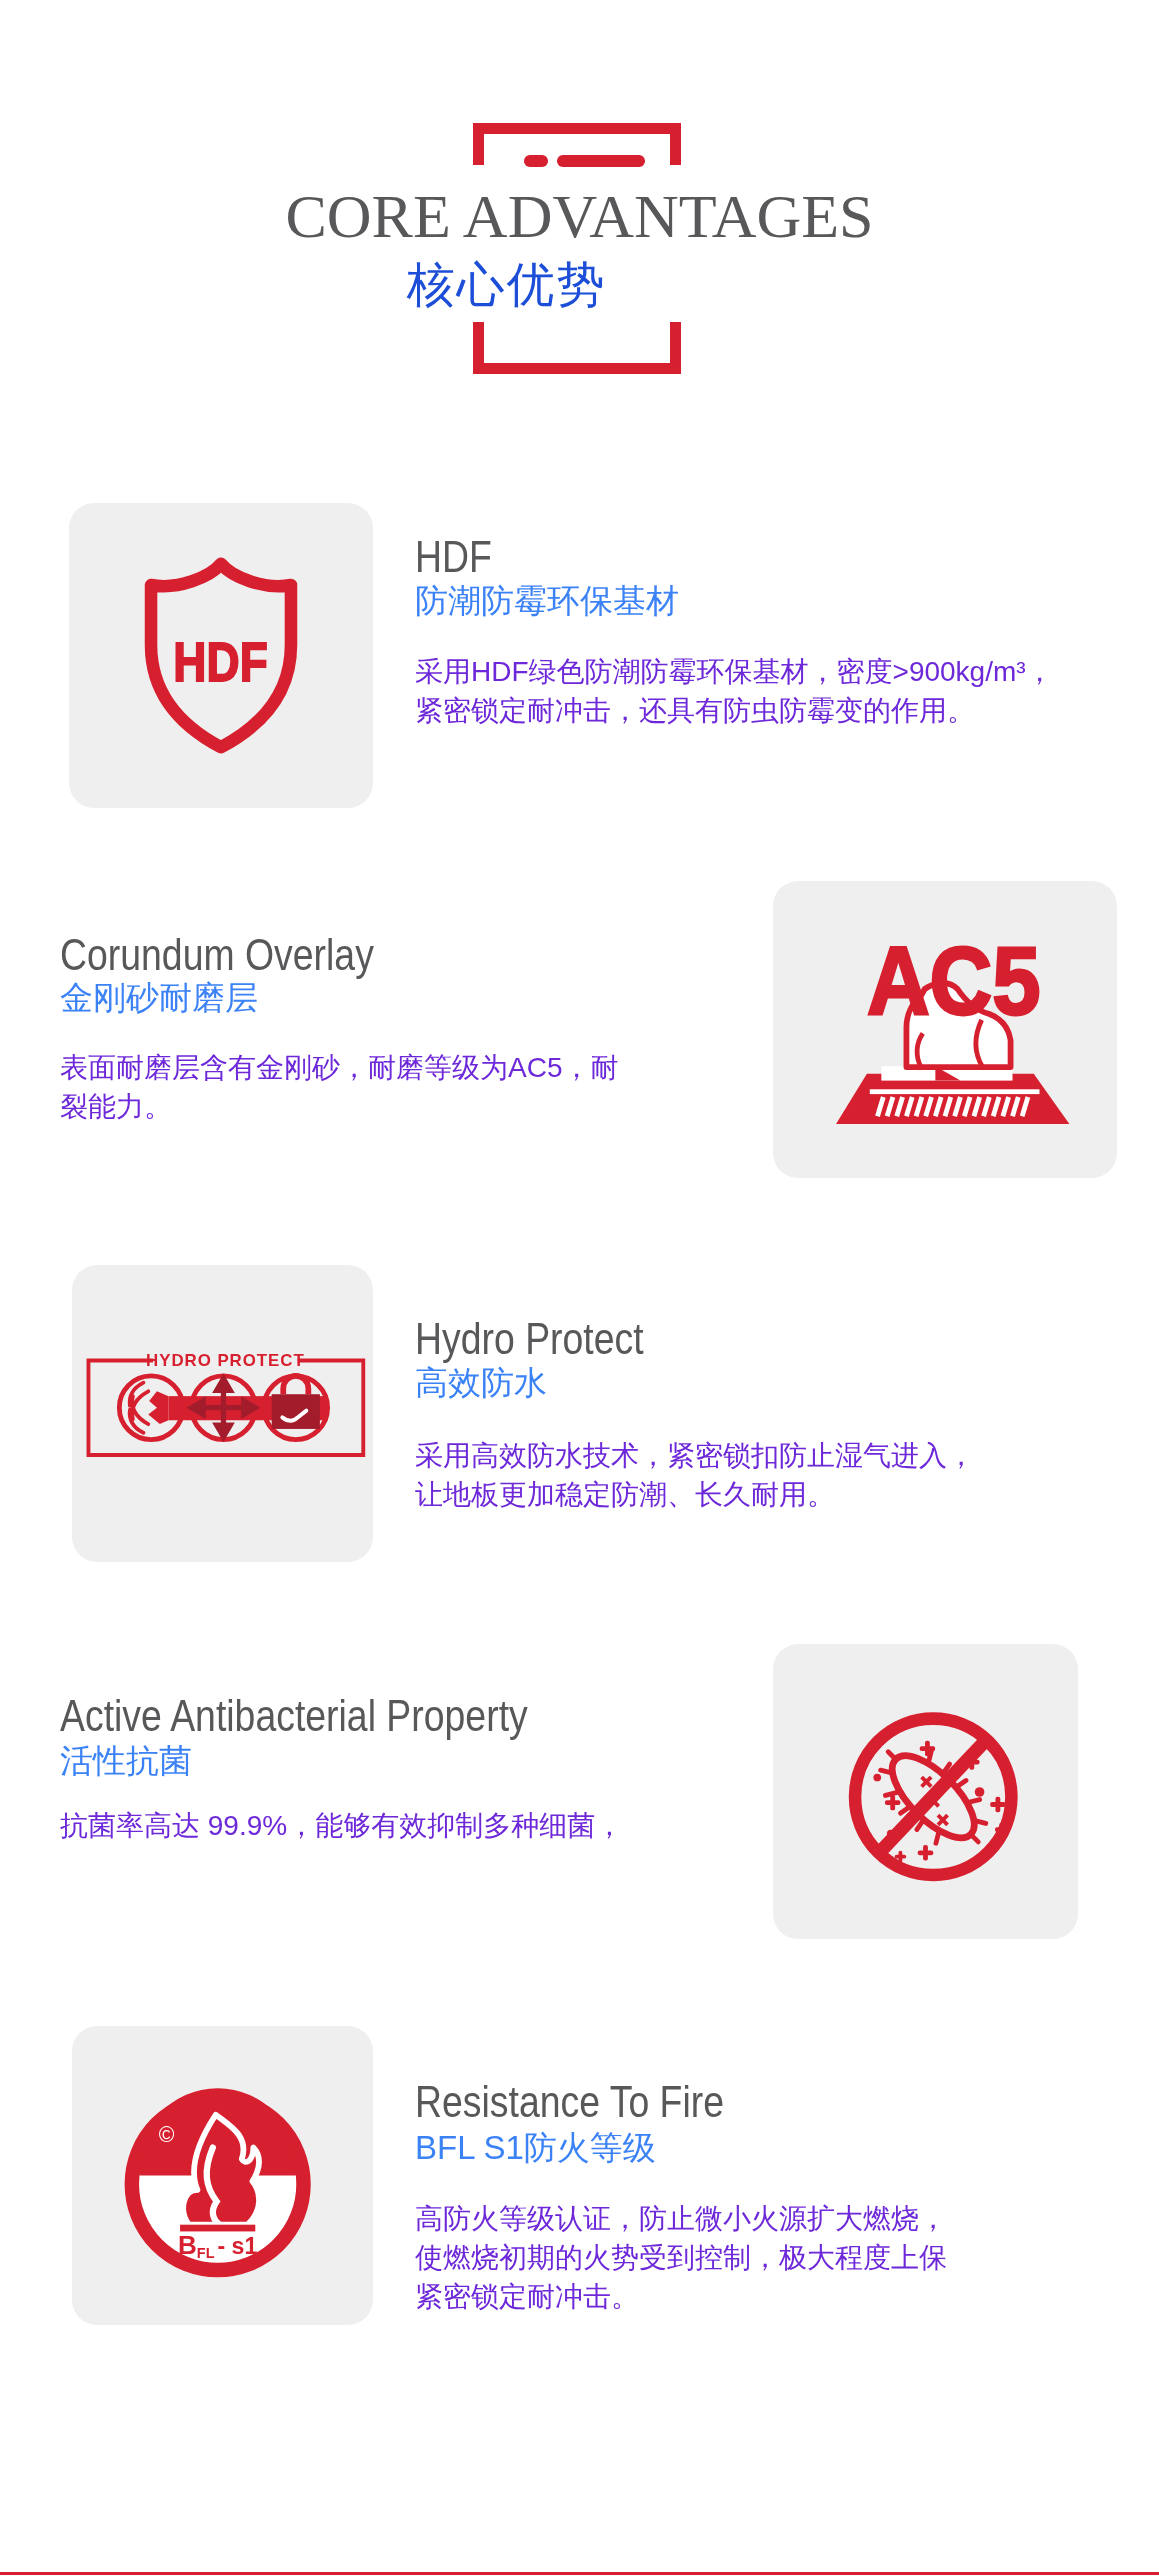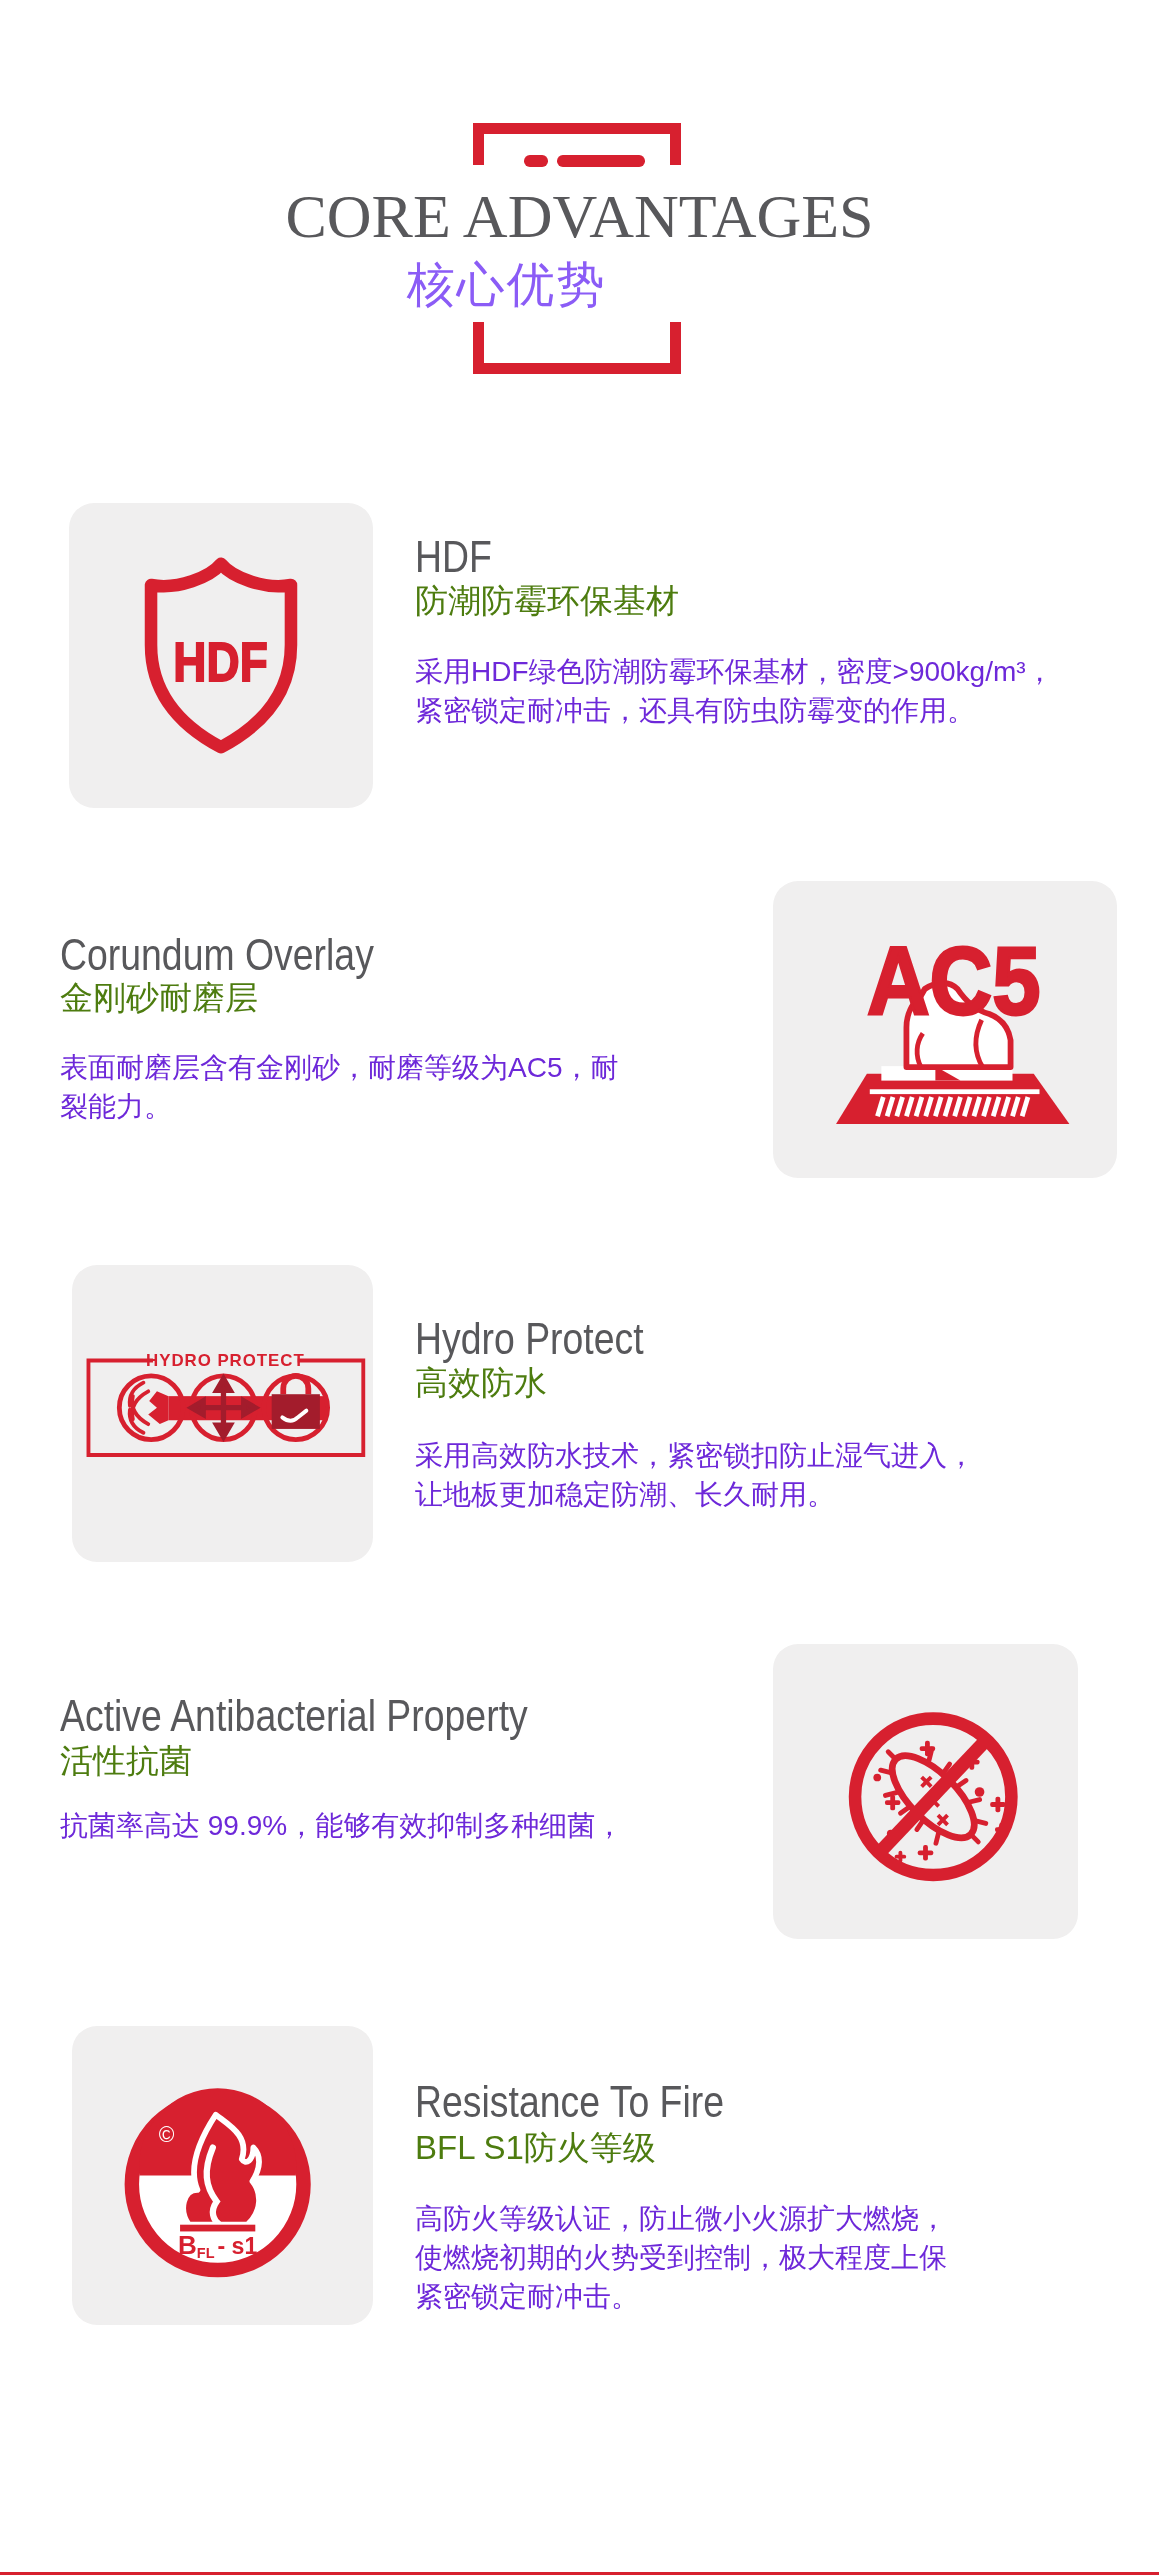--- a/index.html
+++ b/index.html
@@ -13,28 +13,28 @@
     box-sizing:border-box;}
   .bracket-bottom{position:absolute;left:473px;top:322px;width:208px;height:52px;
     border-bottom:11.6px solid #d7202f;border-left:11.6px solid #d7202f;border-right:11.6px solid #d7202f;
     box-sizing:border-box;}
   .dash{position:absolute;top:155px;height:11.6px;background:#d7202f;border-radius:5.8px;}
   .dash-short{left:524px;width:24px;}
   .dash-long{left:557px;width:88px;}
   .hdr-title{position:absolute;left:0;top:185px;width:1159px;text-align:center;
     font-size:62px;line-height:62px;font-weight:400;color:#58585b;letter-spacing:0;white-space:nowrap;margin:0;font-family:Liberation Serif, serif;}
   .hdr-sub{position:absolute;left:0;top:257px;width:1013px;text-align:center;
-    font-size:48px;line-height:56px;color:#8b5cf6;letter-spacing:1.9px;margin:0;font-weight:400;}
+    font-size:48px;line-height:56px;color:#1d4ed8;letter-spacing:1.9px;margin:0;font-weight:400;}
   
   .card{position:absolute;background:#f0efef;border-radius:25px;}
   .card svg{display:block;width:100%;height:100%;}
   .ftitle{position:absolute;margin:0;font-size:44px;line-height:44px;font-weight:400;
     color:#58585b;white-space:nowrap;}
   .cond{display:inline-block;transform:scaleX(0.85);transform-origin:0 50%;white-space:nowrap;}
-  .fsub{position:absolute;font-size:33px;line-height:41px;color:#4d7c0f;white-space:nowrap;}
+  .fsub{position:absolute;font-size:33px;line-height:41px;color:#3b82f6;white-space:nowrap;}
   .fbody{position:absolute;font-size:28px;line-height:39px;color:#6d28d9;}
   .fbody div{white-space:nowrap;}
   
   .bottom-bar{position:absolute;left:0;bottom:1px;width:1159px;height:2.9px;background:#d7202f;}
 </style>
 </head>
 <body>
 
 <div class="canvas">
 

